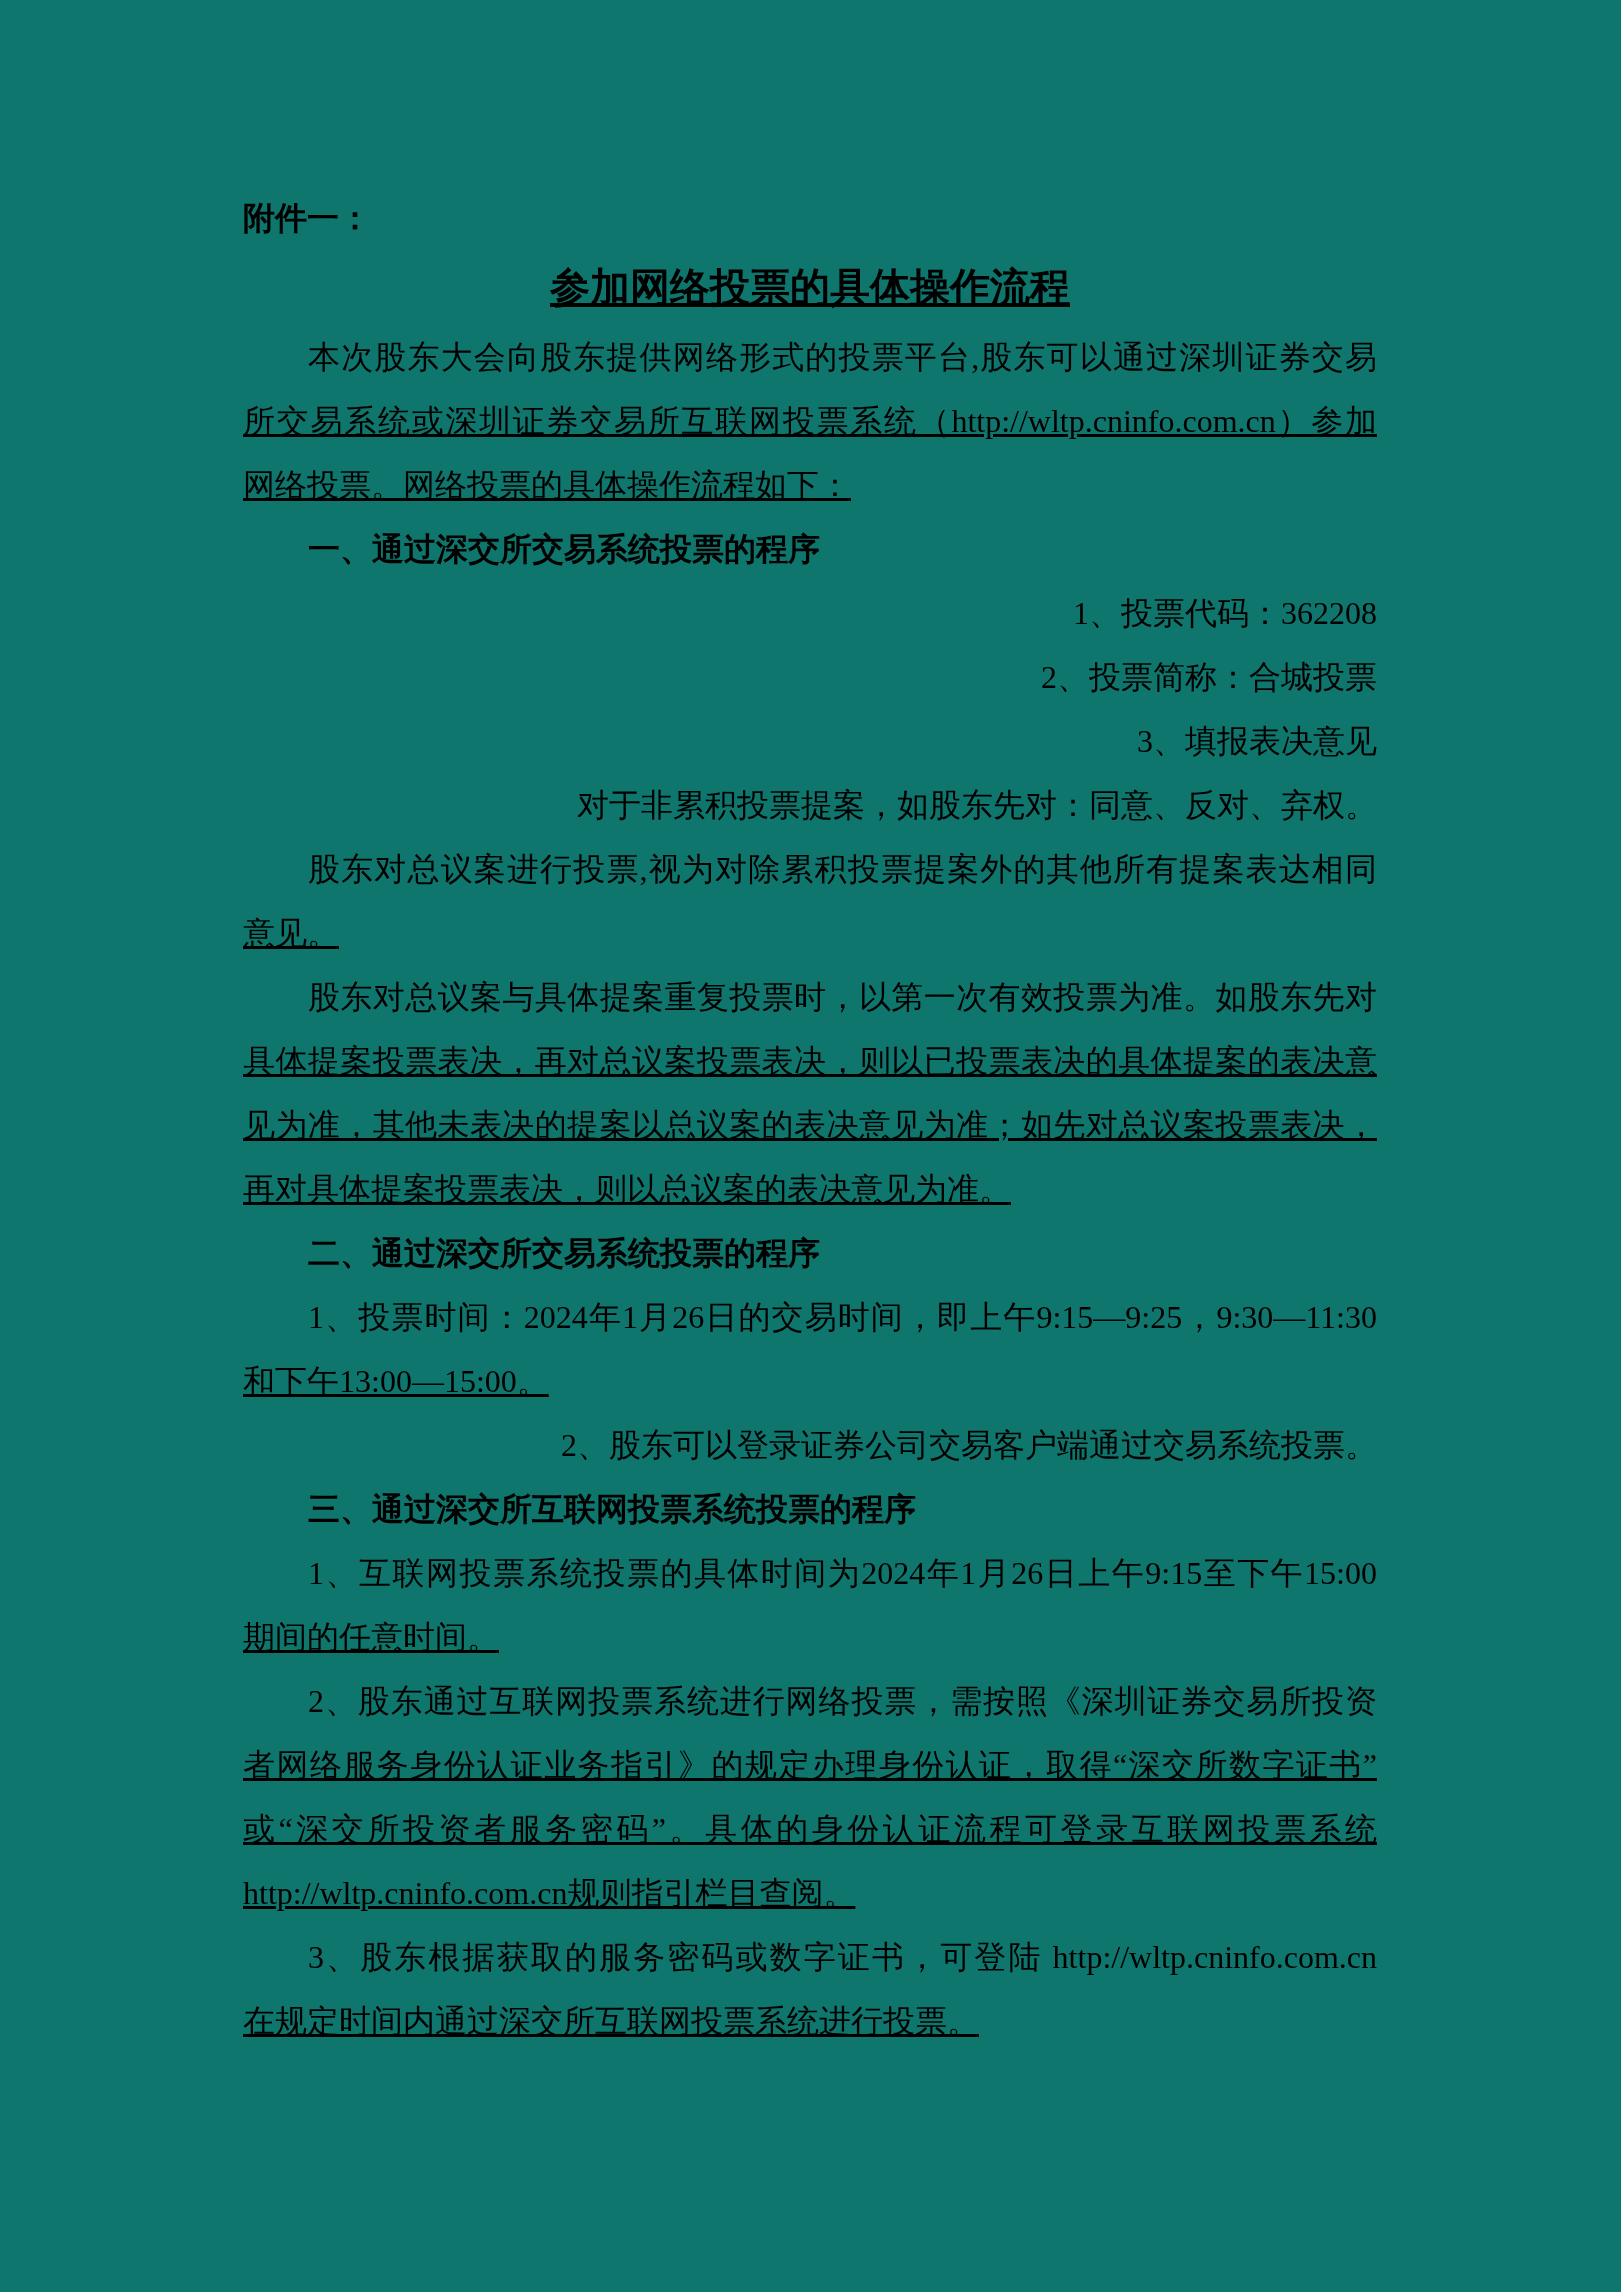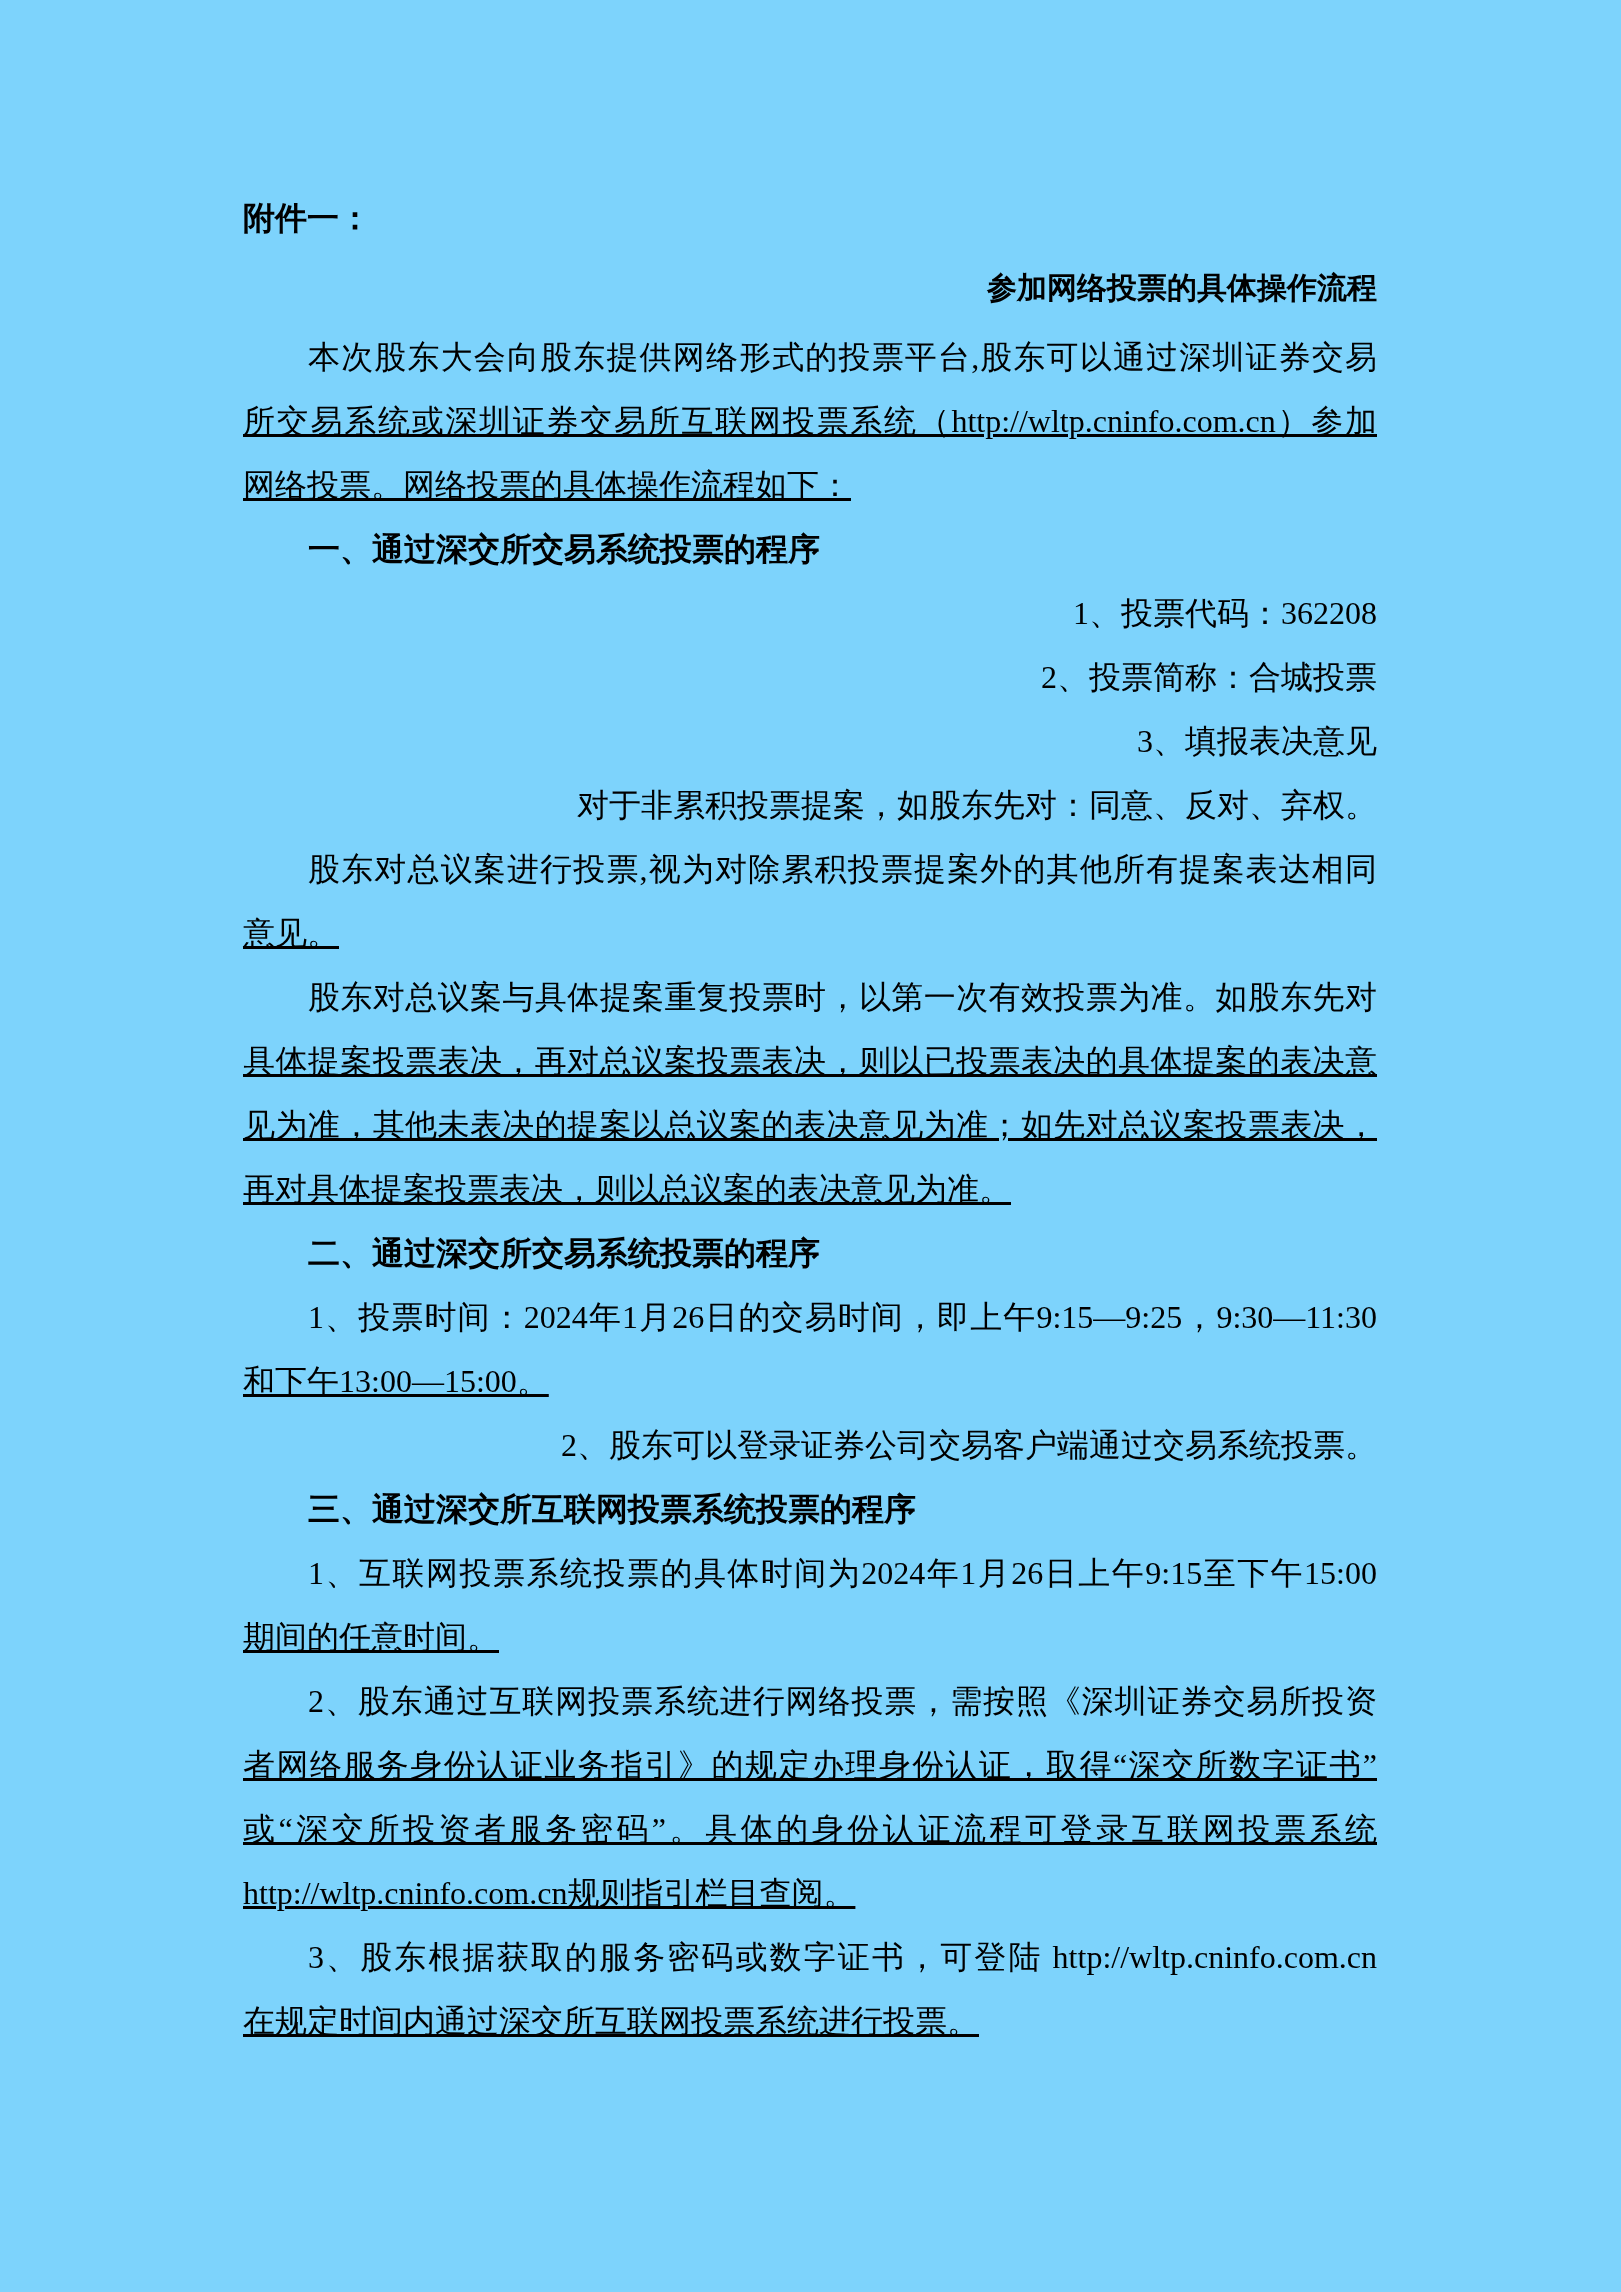--- a/index.html
+++ b/index.html
@@ -4,44 +4,45 @@
 <style>
   html, body {
     margin: 0;
     padding: 0;
     background: #ffffff;
   }
   .page {
     position: relative;
     width: 1621px;
     height: 2293px;
-    background: #7dd3fc;
+    background: #0f766e;
     box-sizing: border-box;
     padding: 186px 244px 0 243px;
     font-family: "Liberation Serif", "DejaVu Serif", serif;
     font-size: 32px;
     color: #000000;
     overflow: hidden;
   }
   .line {
     margin: 0;
     padding: 0;
     height: 64px;
     line-height: 64px;
     text-align: left;
   }
   .label {
     font-weight: bold;
   }
   .title-line {
     font-weight: bold;
-    font-size: 30px;
+    font-size: 40px;
     height: 75px;
     line-height: 75px;
-    text-align: right;
+    text-align: center;
+    text-decoration: underline;
   }
   .heading {
     font-weight: bold;
     padding-left: 65px;
     font-family: Liberation Serif, serif;
   }
   .indent {
     padding-left: 65px;
     text-align: right;
   }

